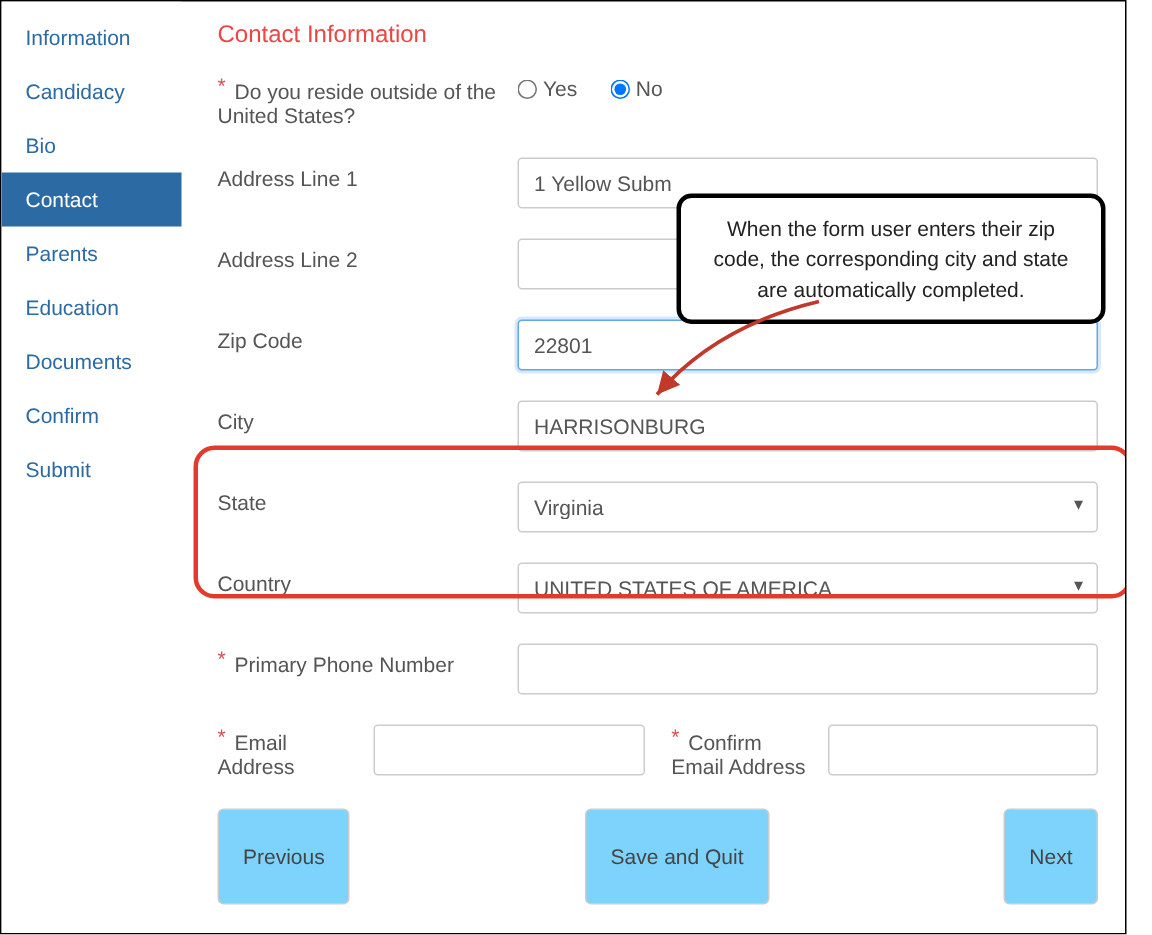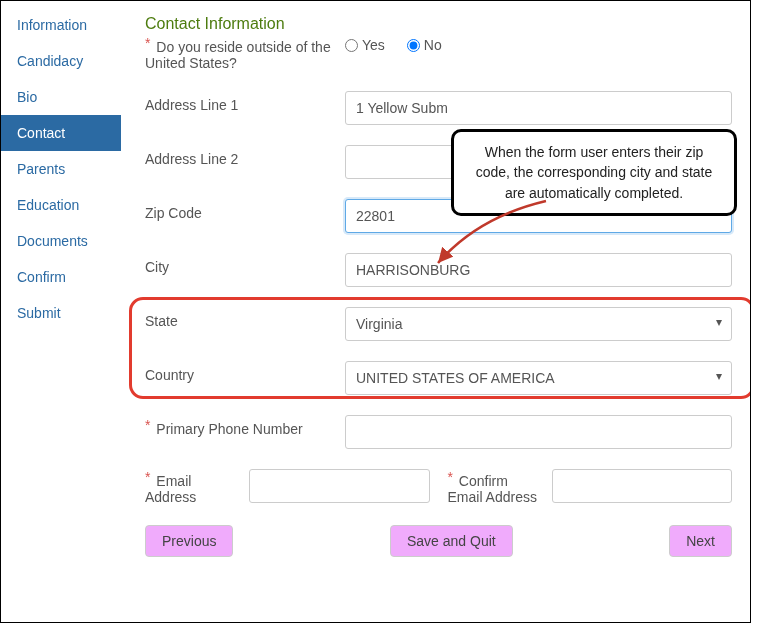--- a/index.html
+++ b/index.html
@@ -32,21 +32,22 @@
     background: #2b6aa3;
     color: #fff;
   }
   .main {
     flex: 1;
     padding: 14px 18px 18px 24px;
     position: relative;
   }
   .section-title {
     font-size: 16px;
-    color: #4d7c0f;
+    color: #ef4444;
+    margin-bottom: 14px;
   }
   .form-row {
     display: flex;
     align-items: flex-start;
     margin-bottom: 20px;
   }
   .form-label {
     width: 200px;
     color: #555;
     font-size: 14px;
@@ -152,22 +153,22 @@
     padding-top: 4px;
   }
   .pair-col .text-input { flex: 1; }
   .button-row {
     display: flex;
     justify-content: space-between;
     margin-top: 6px;
   }
   .btn {
     border: 1px solid #ccc;
-    background: #f0abfc;
-    padding: 7px 16px;
+    background: #7dd3fc;
+    padding: 23px 16px;
     border-radius: 4px;
     cursor: pointer;
     font-size: 14px;
     color: #444;
     font-family: inherit;
   }
   .center-btn { margin: 0 auto; }
 </style>
 </head>
 <body>

